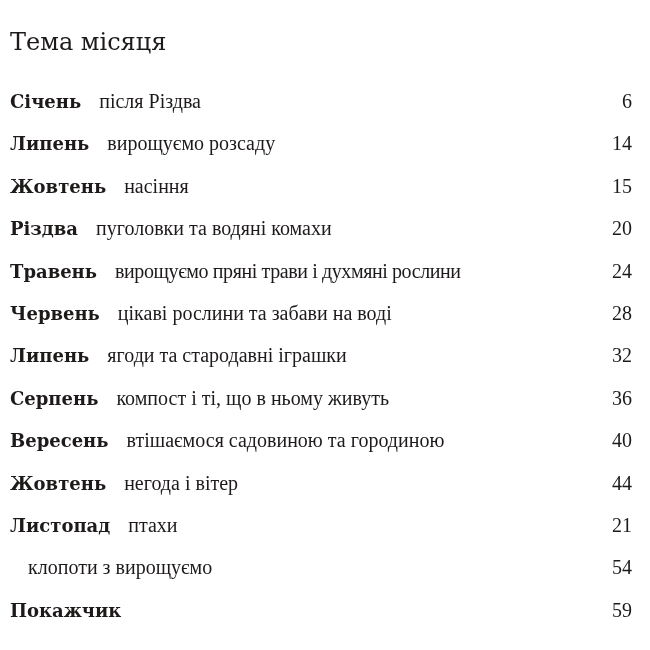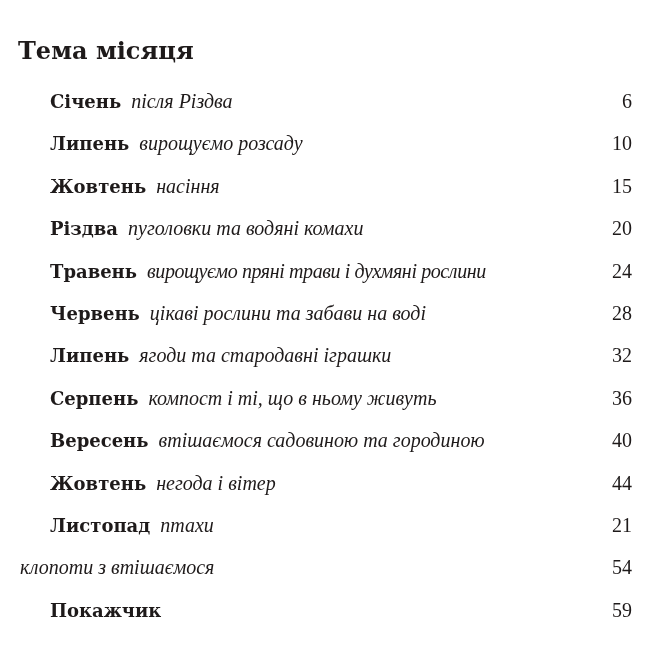--- a/index.html
+++ b/index.html
@@ -5,42 +5,41 @@
   html, body { margin: 0; padding: 0; }
   body {
     width: 650px; height: 650px; background: #ffffff; overflow: hidden;
     font-family: "DejaVu Serif", "Liberation Serif", serif;
     color: #1e1a1a;
     position: relative;
   }
   .title {
     position: absolute; left: 10px; top: 28px;
     font-family: "DejaVu Serif", serif;
-    font-weight: bold; font-size: 24px; letter-spacing: 0px;
-    margin: 8px;
+    font-weight: normal; font-size: 24px; letter-spacing: 0px;
+    margin: 0;
   }
   .toc {
     position: absolute; left: 10px; top: 86px; width: 622px;
   }
   .row {
     display: flex; align-items: baseline;
     height: 42.4px; line-height: 30px;
     font-size: 18px;
     white-space: nowrap;
   }
   .month {
     font-family: "DejaVu Serif", serif;
     font-weight: bold; font-size: 18px;
     flex: 0 0 auto;
-    margin-left: 40px;
   }
   .topic {
     font-family: "Liberation Serif", serif;
-    font-style: italic; font-size: 20px;
-    margin-left: 10px; flex: 0 0 auto;
+    font-size: 20px;
+    margin-left: 18px; flex: 0 0 auto;
   }
   .leader {
     flex: 1 1 auto; overflow: hidden;
     margin: 0 4px 0 8px;
     height: 1em; position: relative;
   }
   .leader::after {
     content: ". . . . . . . . . . . . . . . . . . . . . . . . . . . . . . . . . . . . . . . . . . . . . . . . . . . . . . . . . . . . . . . . . . . . . . . . . . . . . . . . . . . .";
     position: absolute; right: 0; top: 0;
     font-family: "Liberation Serif", serif; font-size: 18px;
@@ -60,21 +59,21 @@
   <div class="row">
     <span class="month">Січень</span>
     <span class="topic">після Різдва</span>
     <span class="leader"></span>
     <span class="page">6</span>
   </div>
   <div class="row">
     <span class="month">Липень</span>
     <span class="topic">вирощуємо розсаду</span>
     <span class="leader"></span>
-    <span class="page">10</span>
+    <span class="page">14</span>
   </div>
   <div class="row">
     <span class="month">Жовтень</span>
     <span class="topic">насіння</span>
     <span class="leader"></span>
     <span class="page">15</span>
   </div>
   <div class="row">
     <span class="month">Різдва</span>
     <span class="topic">пуголовки та водяні комахи</span>
@@ -117,21 +116,21 @@
     <span class="leader"></span>
     <span class="page">44</span>
   </div>
   <div class="row">
     <span class="month">Листопад</span>
     <span class="topic">птахи</span>
     <span class="leader"></span>
     <span class="page">21</span>
   </div>
   <div class="row">
-    <span class="topic">клопоти з втішаємося</span>
+    <span class="topic">клопоти з вирощуємо</span>
     <span class="leader"></span>
     <span class="page">54</span>
   </div>
   <div class="row">
     <span class="month">Покажчик</span>
     <span class="leader"></span>
     <span class="page">59</span>
   </div>
 </div>
 

